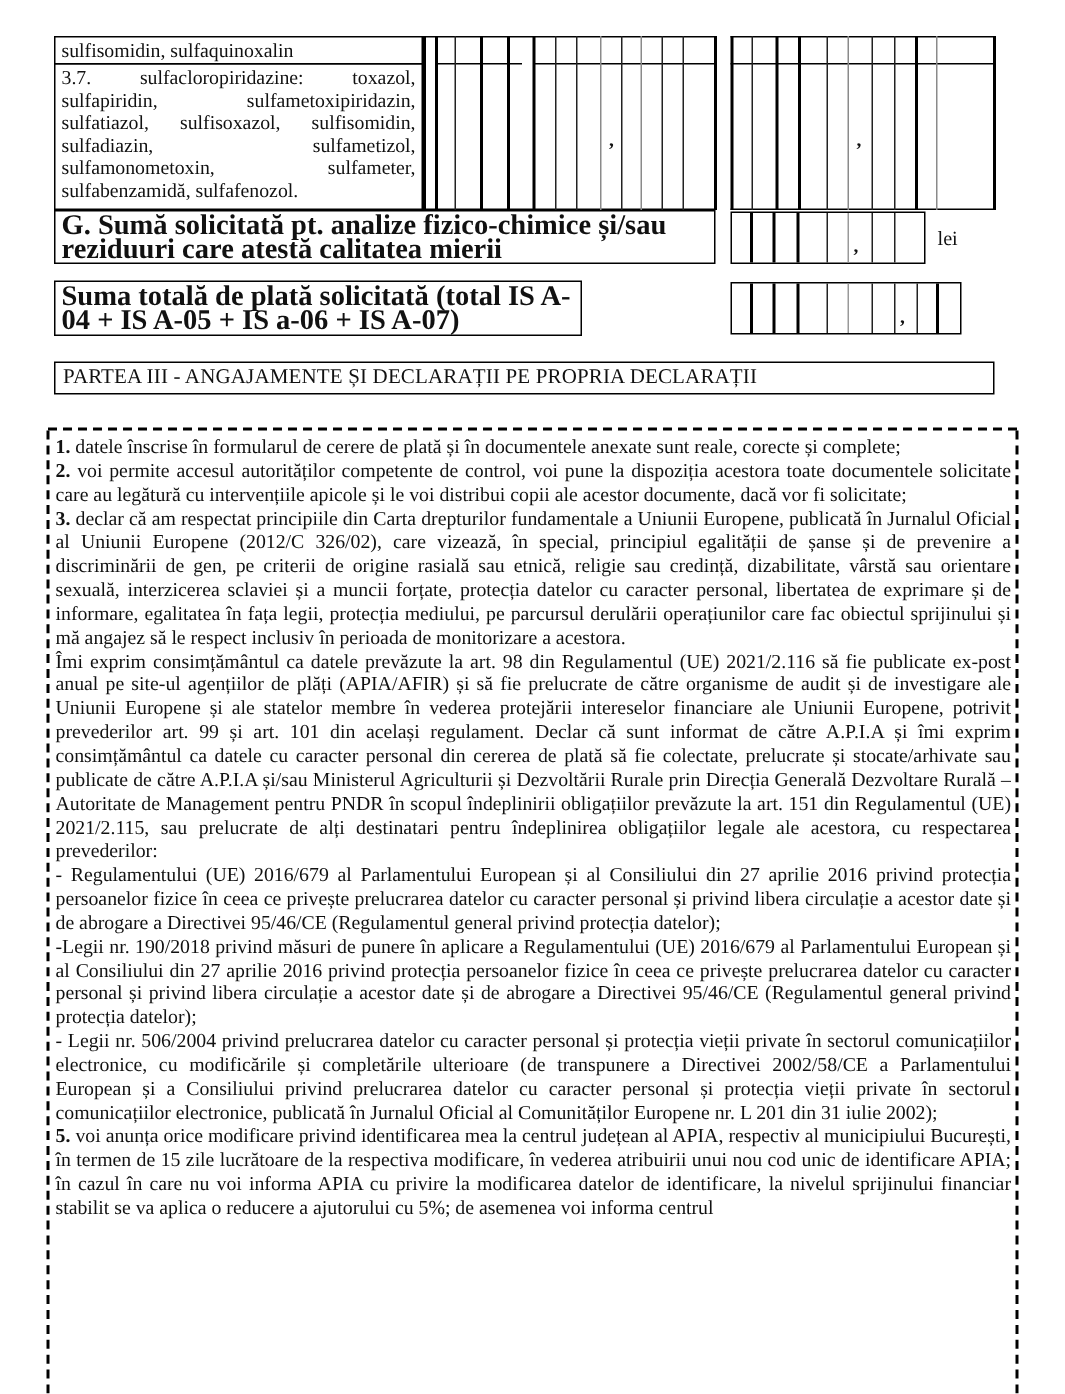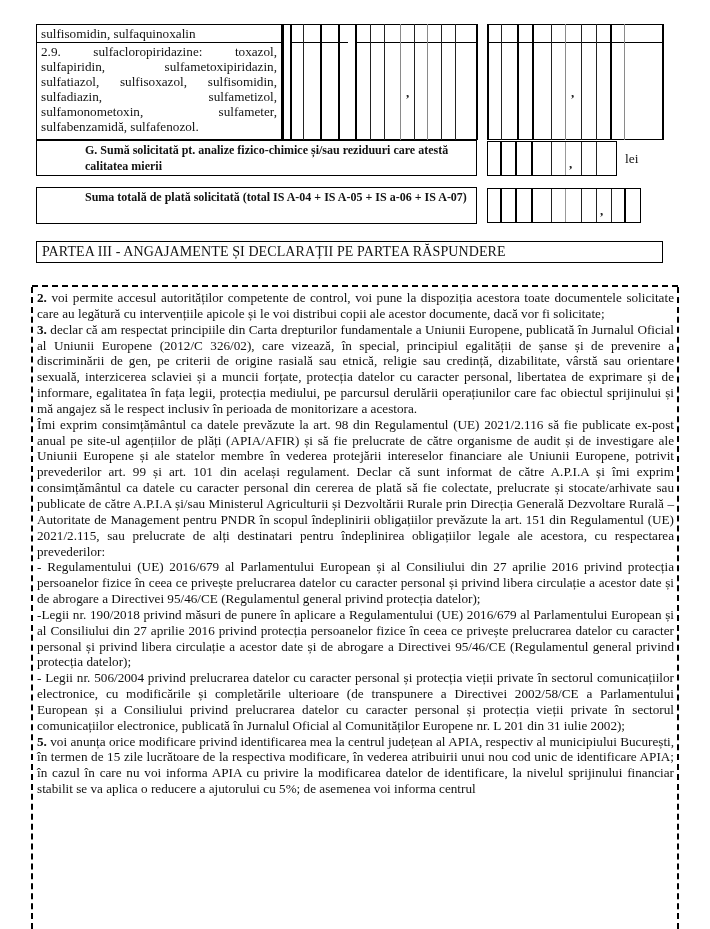--- a/index.html
+++ b/index.html
@@ -15,21 +15,21 @@
     font-size: 13.2px; line-height: 15px; padding: 1px 4px 0 4px;
   }
   .just { text-align: justify; text-align-last: left; }
   .grid-col { position: absolute; border-left: 1px solid #222; }
   .grid-col.thick { border-left: 2px solid #000; }
   .grid-col.grey { border-left: 1.5px solid #8a8a8a; }
   .hline { position: absolute; border-top: 1.5px solid #000; }
   .comma { position: absolute; font-size: 13px; font-weight: bold; }
 
   .box { position: absolute; border: 1.5px solid #000; box-sizing: border-box; }
-  .box-title { font-size: 12px; font-weight: bold; line-height: 15.5px; padding: 2px 4px; margin-left: 44px; }
+  .box-title { font-size: 19px; font-weight: bold; line-height: 15.5px; padding: 2px 4px; }
   .cells { position: absolute; display: flex; border: 1.5px solid #000; box-sizing: border-box; }
   .cells .c { border-right: 1px solid #222; box-sizing: border-box; position: relative; }
   .cells .c.thick { border-right: 2px solid #000; }
   .cells .c.grey { border-right: 1.5px solid #999; }
   .cells .c:last-child { border-right: none; }
   .cells .c .cm { position: absolute; left: 3px; bottom: 3px; font-weight: bold; font-size: 13px; }
   .unit { position: absolute; font-size: 13.5px; }
 
   .part-title { position: absolute; border: 1.5px solid #000; box-sizing: border-box;
     font-size: 14px; line-height: 18px; padding: 1px 5px; letter-spacing: 0.1px; }
@@ -46,21 +46,21 @@
   .decl b { font-weight: bold; }
   .intro { font-weight: bold; font-size: 13.2px; }
 </style>
 </head>
 <body>
 
 <div class="label-cell" style="left:36px; top:24px; width:246px; height:19px;">
   <span>sulfisomidin, sulfaquinoxalin</span>
 </div>
 <div class="label-cell just" style="left:36px; top:42px; width:246px; height:98px;">
-  <span>2.9. sulfacloropiridazine: toxazol, sulfapiridin, sulfametoxipiridazin, sulfatiazol, sulfisoxazol, sulfisomidin, sulfadiazin, sulfametizol, sulfamonometoxin, sulfameter, sulfabenzamidă, sulfafenozol.</span>
+  <span>3.7. sulfacloropiridazine: toxazol, sulfapiridin, sulfametoxipiridazin, sulfatiazol, sulfisoxazol, sulfisomidin, sulfadiazin, sulfametizol, sulfamonometoxin, sulfameter, sulfabenzamidă, sulfafenozol.</span>
 </div>
 
 <div>
   <div class="hline" style="left:282px; top:24px; width:195px;"></div>
   <div class="hline" style="left:282px; top:139px; width:195px;"></div>
   <div class="hline" style="left:290px; top:42px; width:58px;"></div>
   <div class="hline" style="left:356px; top:42px; width:121px;"></div>
   <div class="grid-col thick" style="left:282px; top:24px; height:116px;"></div>
   <div class="grid-col thick" style="left:290px; top:24px; height:116px;"></div>
   <div class="grid-col" style="left:303px; top:24px; height:116px;"></div>
@@ -106,47 +106,48 @@
   <div class="c" style="width:19px;"></div>
   <div class="c grey" style="width:14px;"></div>
   <div class="c" style="width:16px;">
     <span class="cm">,</span>
   </div>
   <div class="c" style="width:15px;"></div>
   <div class="c" style="width:15px;"></div>
 </div>
 <span class="unit" style="left:625px; top:151px;">lei</span>
 
-<div class="box" style="left:36px; top:187px; width:441px; height:37px;">
+<div class="box" style="left:36px; top:187px; width:352px; height:37px;">
   <div class="box-title">Suma totală de plată solicitată (total IS A-04 + IS A-05 + IS a-06 + IS A-07)</div>
 </div>
 <div class="cells" style="left:487px; top:188px; width:154px; height:35px;">
   <div class="c thick" style="width:14px;"></div>
   <div class="c thick" style="width:15px;"></div>
   <div class="c thick" style="width:16px;"></div>
   <div class="c" style="width:19px;"></div>
   <div class="c grey" style="width:14px;"></div>
   <div class="c" style="width:16px;"></div>
   <div class="c" style="width:15px;"></div>
   <div class="c" style="width:15px;">
     <span class="cm">,</span>
   </div>
   <div class="c thick" style="width:14px;"></div>
   <div class="c" style="width:14px;"></div>
 </div>
 
 <div class="part-title" style="left:36px; top:241px; width:627px; height:22px;">
-  <span>PARTEA III - ANGAJAMENTE ȘI DECLARAȚII PE PARTEA RĂSPUNDERE</span>
+  <span>PARTEA III - ANGAJAMENTE ȘI DECLARAȚII PE PROPRIA DECLARAȚII</span>
 </div>
 
 <div class="dash-top"></div>
 <div class="dash-side" style="left:31px;"></div>
 <div class="dash-side" style="left:677px;"></div>
 
 <div class="decl">
+  <p><b>1.</b> <span>datele înscrise în formularul de cerere de plată și în documentele anexate sunt reale, corecte și complete;</span></p>
   <p><b>2.</b> <span>voi permite accesul autorităților competente de control, voi pune la dispoziția acestora toate documentele solicitate care au legătură cu intervențiile apicole și le voi distribui copii ale acestor documente, dacă vor fi solicitate;</span></p>
   <p><b>3.</b> <span>declar că am respectat principiile din Carta drepturilor fundamentale a Uniunii Europene, publicată în Jurnalul Oficial al Uniunii Europene (2012/C 326/02), care vizează, în special, principiul egalității de șanse și de prevenire a discriminării de gen, pe criterii de origine rasială sau etnică, religie sau credință, dizabilitate, vârstă sau orientare sexuală, interzicerea sclaviei și a muncii forțate, protecția datelor cu caracter personal, libertatea de exprimare și de informare, egalitatea în fața legii, protecția mediului, pe  parcursul derulării operațiunilor care fac obiectul sprijinului și mă angajez să le respect inclusiv în perioada de monitorizare a acestora.</span></p>
   <p>Îmi exprim consimțământul ca datele prevăzute la art. 98 din Regulamentul (UE) 2021/2.116 să fie publicate ex-post anual pe site-ul agențiilor de plăți (APIA/AFIR) și să fie prelucrate de către organisme de audit și de investigare ale Uniunii Europene și ale statelor membre în vederea protejării intereselor financiare ale Uniunii Europene, potrivit prevederilor art. 99 și art. 101 din același regulament. Declar că sunt informat de către A.P.I.A și îmi exprim consimțământul ca datele cu caracter personal din cererea de plată să fie colectate, prelucrate și stocate/arhivate sau publicate de către A.P.I.A și/sau Ministerul Agriculturii și Dezvoltării Rurale prin Direcția Generală Dezvoltare Rurală – Autoritate de Management pentru PNDR în scopul îndeplinirii obligațiilor prevăzute la art. 151 din Regulamentul (UE) 2021/2.115, sau prelucrate de alți destinatari pentru îndeplinirea obligațiilor legale ale acestora, cu respectarea prevederilor:</p>
   <p>- Regulamentului (UE) 2016/679 al Parlamentului European și al Consiliului din 27 aprilie 2016 privind protecția persoanelor fizice în ceea ce privește prelucrarea datelor cu caracter personal și privind libera circulație a acestor date și de abrogare a Directivei 95/46/CE (Regulamentul general privind protecția datelor);</p>
   <p>-Legii nr. 190/2018 privind măsuri de punere în aplicare a Regulamentului (UE) 2016/679 al Parlamentului European și al Consiliului din 27 aprilie 2016 privind protecția persoanelor fizice în ceea ce privește prelucrarea datelor cu caracter personal și privind libera circulație a acestor date și de abrogare a Directivei 95/46/CE (Regulamentul general privind protecția datelor);</p>
   <p>- Legii nr. 506/2004 privind prelucrarea datelor cu caracter personal și protecția vieții private în sectorul comunicațiilor electronice, cu modificările și completările ulterioare (de transpunere a Directivei 2002/58/CE a Parlamentului European și a Consiliului privind prelucrarea datelor cu caracter personal și protecția vieții private în sectorul comunicațiilor electronice, publicată în Jurnalul Oficial al Comunităților Europene nr. L 201 din 31 iulie 2002);</p>
   <p><b>5.</b> <span>voi anunța orice modificare privind identificarea mea la centrul județean al APIA, respectiv al municipiului București, în termen de 15 zile lucrătoare de la respectiva modificare, în vederea atribuirii unui nou cod unic de identificare APIA; în cazul în care nu voi informa APIA cu privire la modificarea datelor de identificare, la nivelul sprijinului financiar stabilit se va aplica o reducere a ajutorului cu 5%;  de asemenea voi informa centrul</span></p>
 </div>
 
 </body></html>

